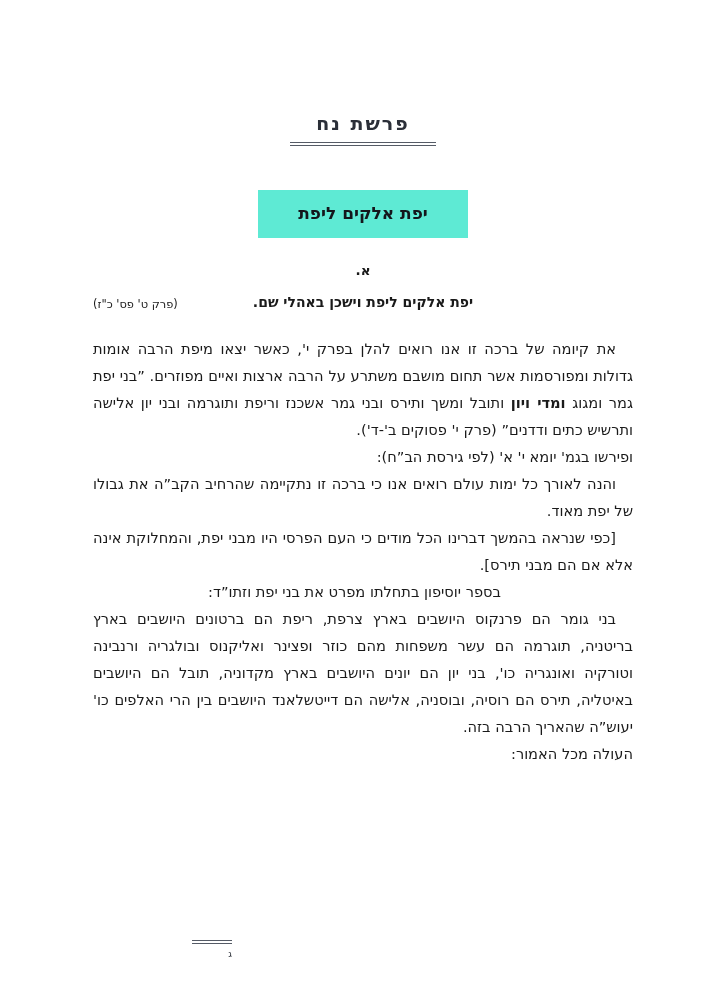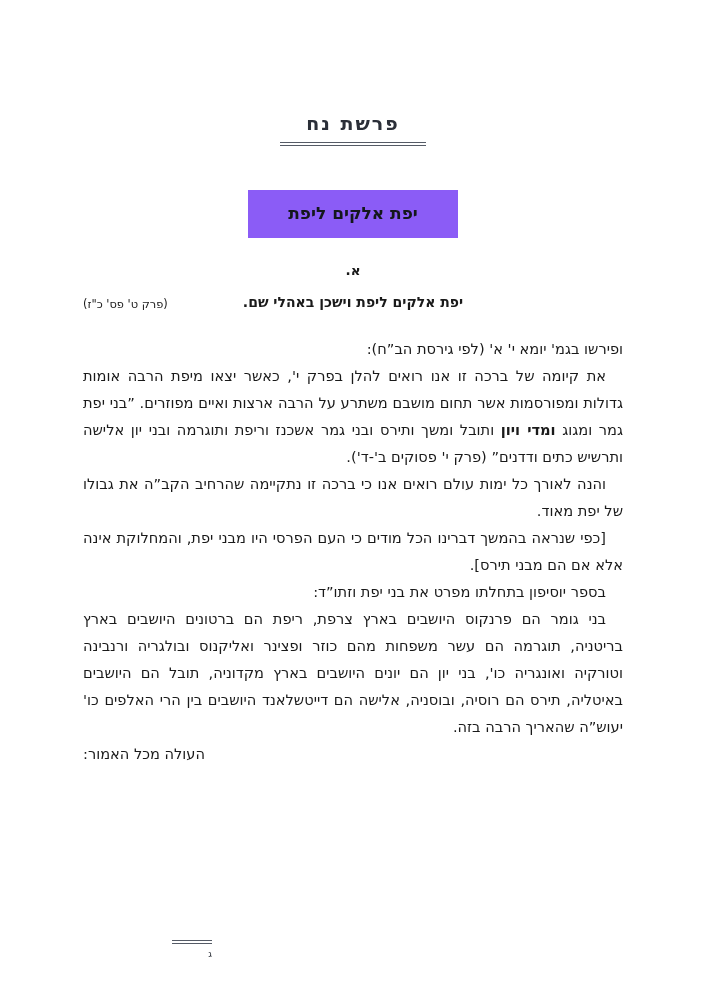--- a/index.html
+++ b/index.html
@@ -13,20 +13,21 @@
     position: relative;
     font-family: "DejaVu Sans", "Liberation Sans", sans-serif;
     color: #1a1a1a;
     overflow: hidden;
   }
 
   .page {
     position: absolute;
     inset: 0;
     padding: 16px;
+    margin-left: 20px;
   }
 
   
   .parsha-head {
     margin-top: 96px;
     text-align: center;
   }
   .parsha-title {
     font-size: 19px;
     font-weight: bold;
@@ -43,21 +44,21 @@
     height: 2.5px;
   }
 
   
   .section-box-wrap {
     margin-top: 44px;
     text-align: center;
   }
   .section-box {
     display: inline-block;
-    background: #8b5cf6;
+    background: #5eead4;
     padding: 13px 40px 14px 40px;
     min-width: 105px;
   }
   .section-box-title {
     font-size: 17px;
     font-weight: bold;
     color: #14171c;
     line-height: 1.2;
   }
 
@@ -150,27 +151,27 @@
   <div class="content">
 
     <div class="sect-num">א.</div>
 
     <div class="verse-row">
       <span class="verse-cite">(פרק ט' פס' כ"ז)</span>
       <span class="verse-text">יפת אלקים ליפת וישכן באהלי שם.</span>
     </div>
 
     <div id="paragraphs">
+        <p class="para indent"><span>את קיומה של ברכה זו אנו רואים להלן בפרק י', כאשר יצאו מיפת הרבה אומות גדולות ומפורסמות אשר תחום מושבם משתרע על הרבה ארצות ואיים מפוזרים. ”בני יפת גמר ומגוג </span><span class="b">ומדי ויון</span><span> ותובל ומשך ותירס ובני גמר אשכנז וריפת ותוגרמה ובני יון אלישה ותרשיש כתים ודדנים” (פרק י' פסוקים ב'-ד').</span></p>
         <p class="para" style="text-align: right;"><span>ופירשו בגמ' יומא י' א' (לפי גירסת הב”ח):</span></p>
-        <p class="para indent"><span>את קיומה של ברכה זו אנו רואים להלן בפרק י', כאשר יצאו מיפת הרבה אומות גדולות ומפורסמות אשר תחום מושבם משתרע על הרבה ארצות ואיים מפוזרים. ”בני יפת גמר ומגוג </span><span class="b">ומדי ויון</span><span> ותובל ומשך ותירס ובני גמר אשכנז וריפת ותוגרמה ובני יון אלישה ותרשיש כתים ודדנים” (פרק י' פסוקים ב'-ד').</span></p>
         <p class="para indent"><span>והנה לאורך כל ימות עולם רואים אנו כי ברכה זו נתקיימה שהרחיב הקב”ה את גבולו של יפת מאוד.</span></p>
         <p class="para indent"><span>[כפי שנראה בהמשך דברינו הכל מודים כי העם הפרסי היו מבני יפת, והמחלוקת אינה אלא אם הם מבני תירס].</span></p>
-        <p class="para indent" style="text-align: right;"><span>בספר יוסיפון בתחלתו מפרט את בני יפת וזתו”ד:</span></p>
+        <p class="para indent" style="text-align: center;"><span>בספר יוסיפון בתחלתו מפרט את בני יפת וזתו”ד:</span></p>
         <p class="para indent"><span>בני גומר הם פרנקוס היושבים בארץ צרפת, ריפת הם ברטונים היושבים בארץ בריטניה, תוגרמה הם עשר משפחות מהם כוזר ופצינר ואליקנוס ובולגריה ורנבינה וטורקיה ואונגריה כו', בני יון הם יונים היושבים בארץ מקדוניה, תובל הם היושבים באיטליה, תירס הם רוסיה, ובוסניה, אלישה הם דייטשלאנד היושבים בין הרי האלפים כו' יעוש”ה שהאריך הרבה בזה.</span></p>
-        <p class="para" style="text-align: left;"><span>העולה מכל האמור:</span></p>
+        <p class="para" style="text-align: right;"><span>העולה מכל האמור:</span></p>
       </div>
 
   </div>
 
   <div class="footer">
     <div class="footer-rule"></div>
     <div class="folio">ג</div>
   </div>
 
 </div>

